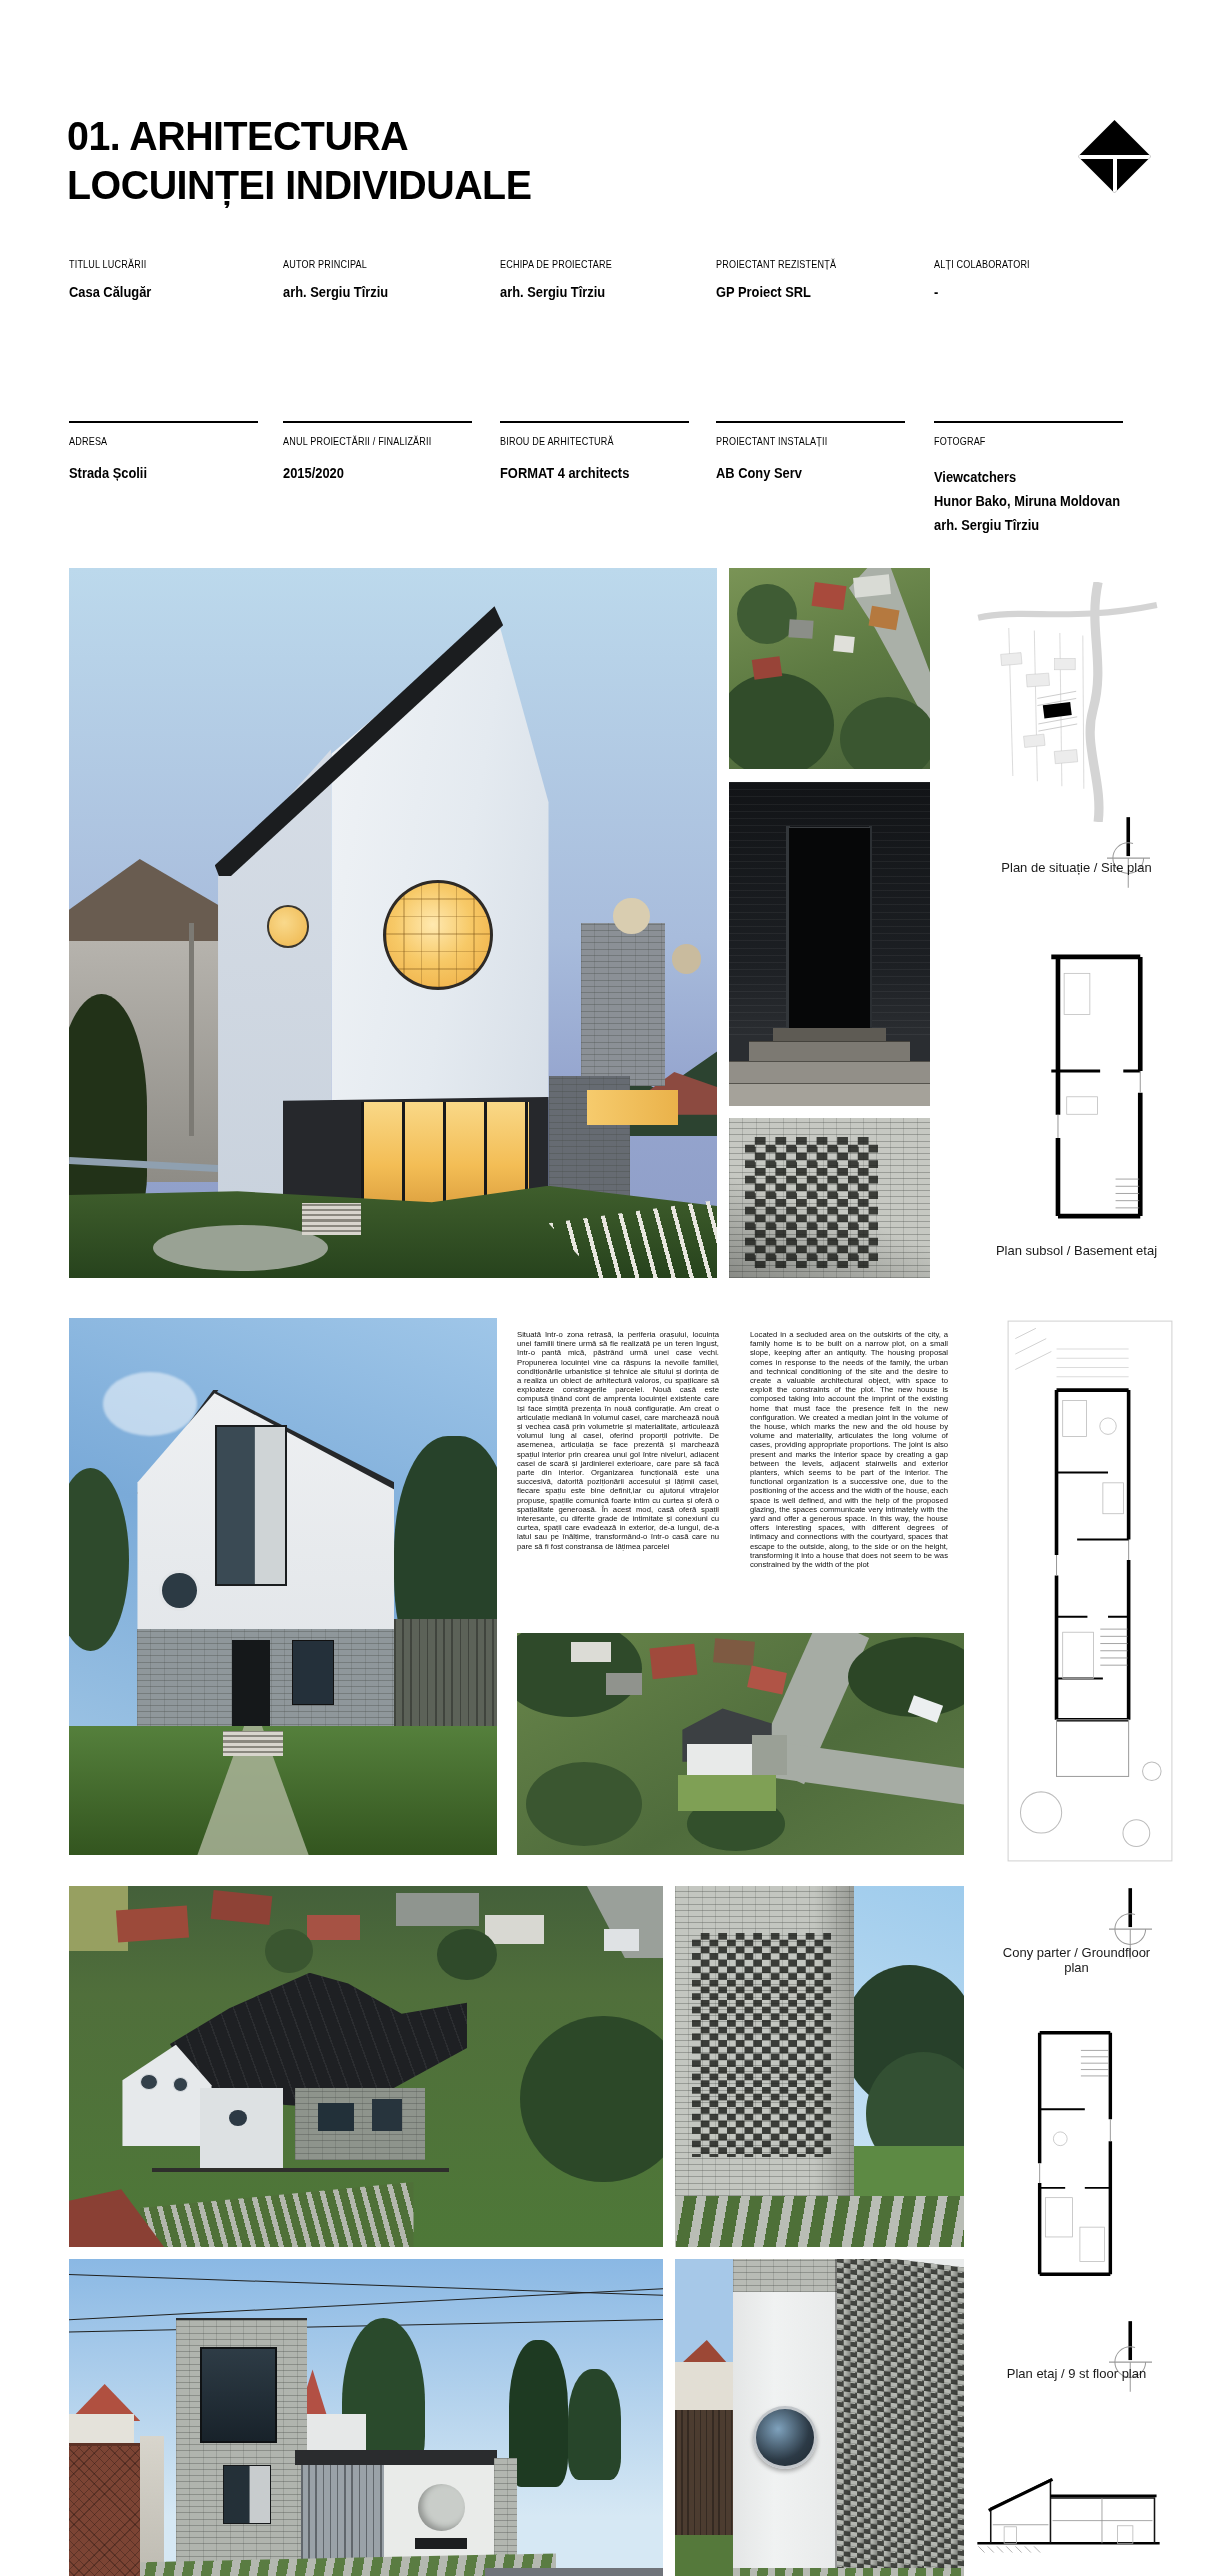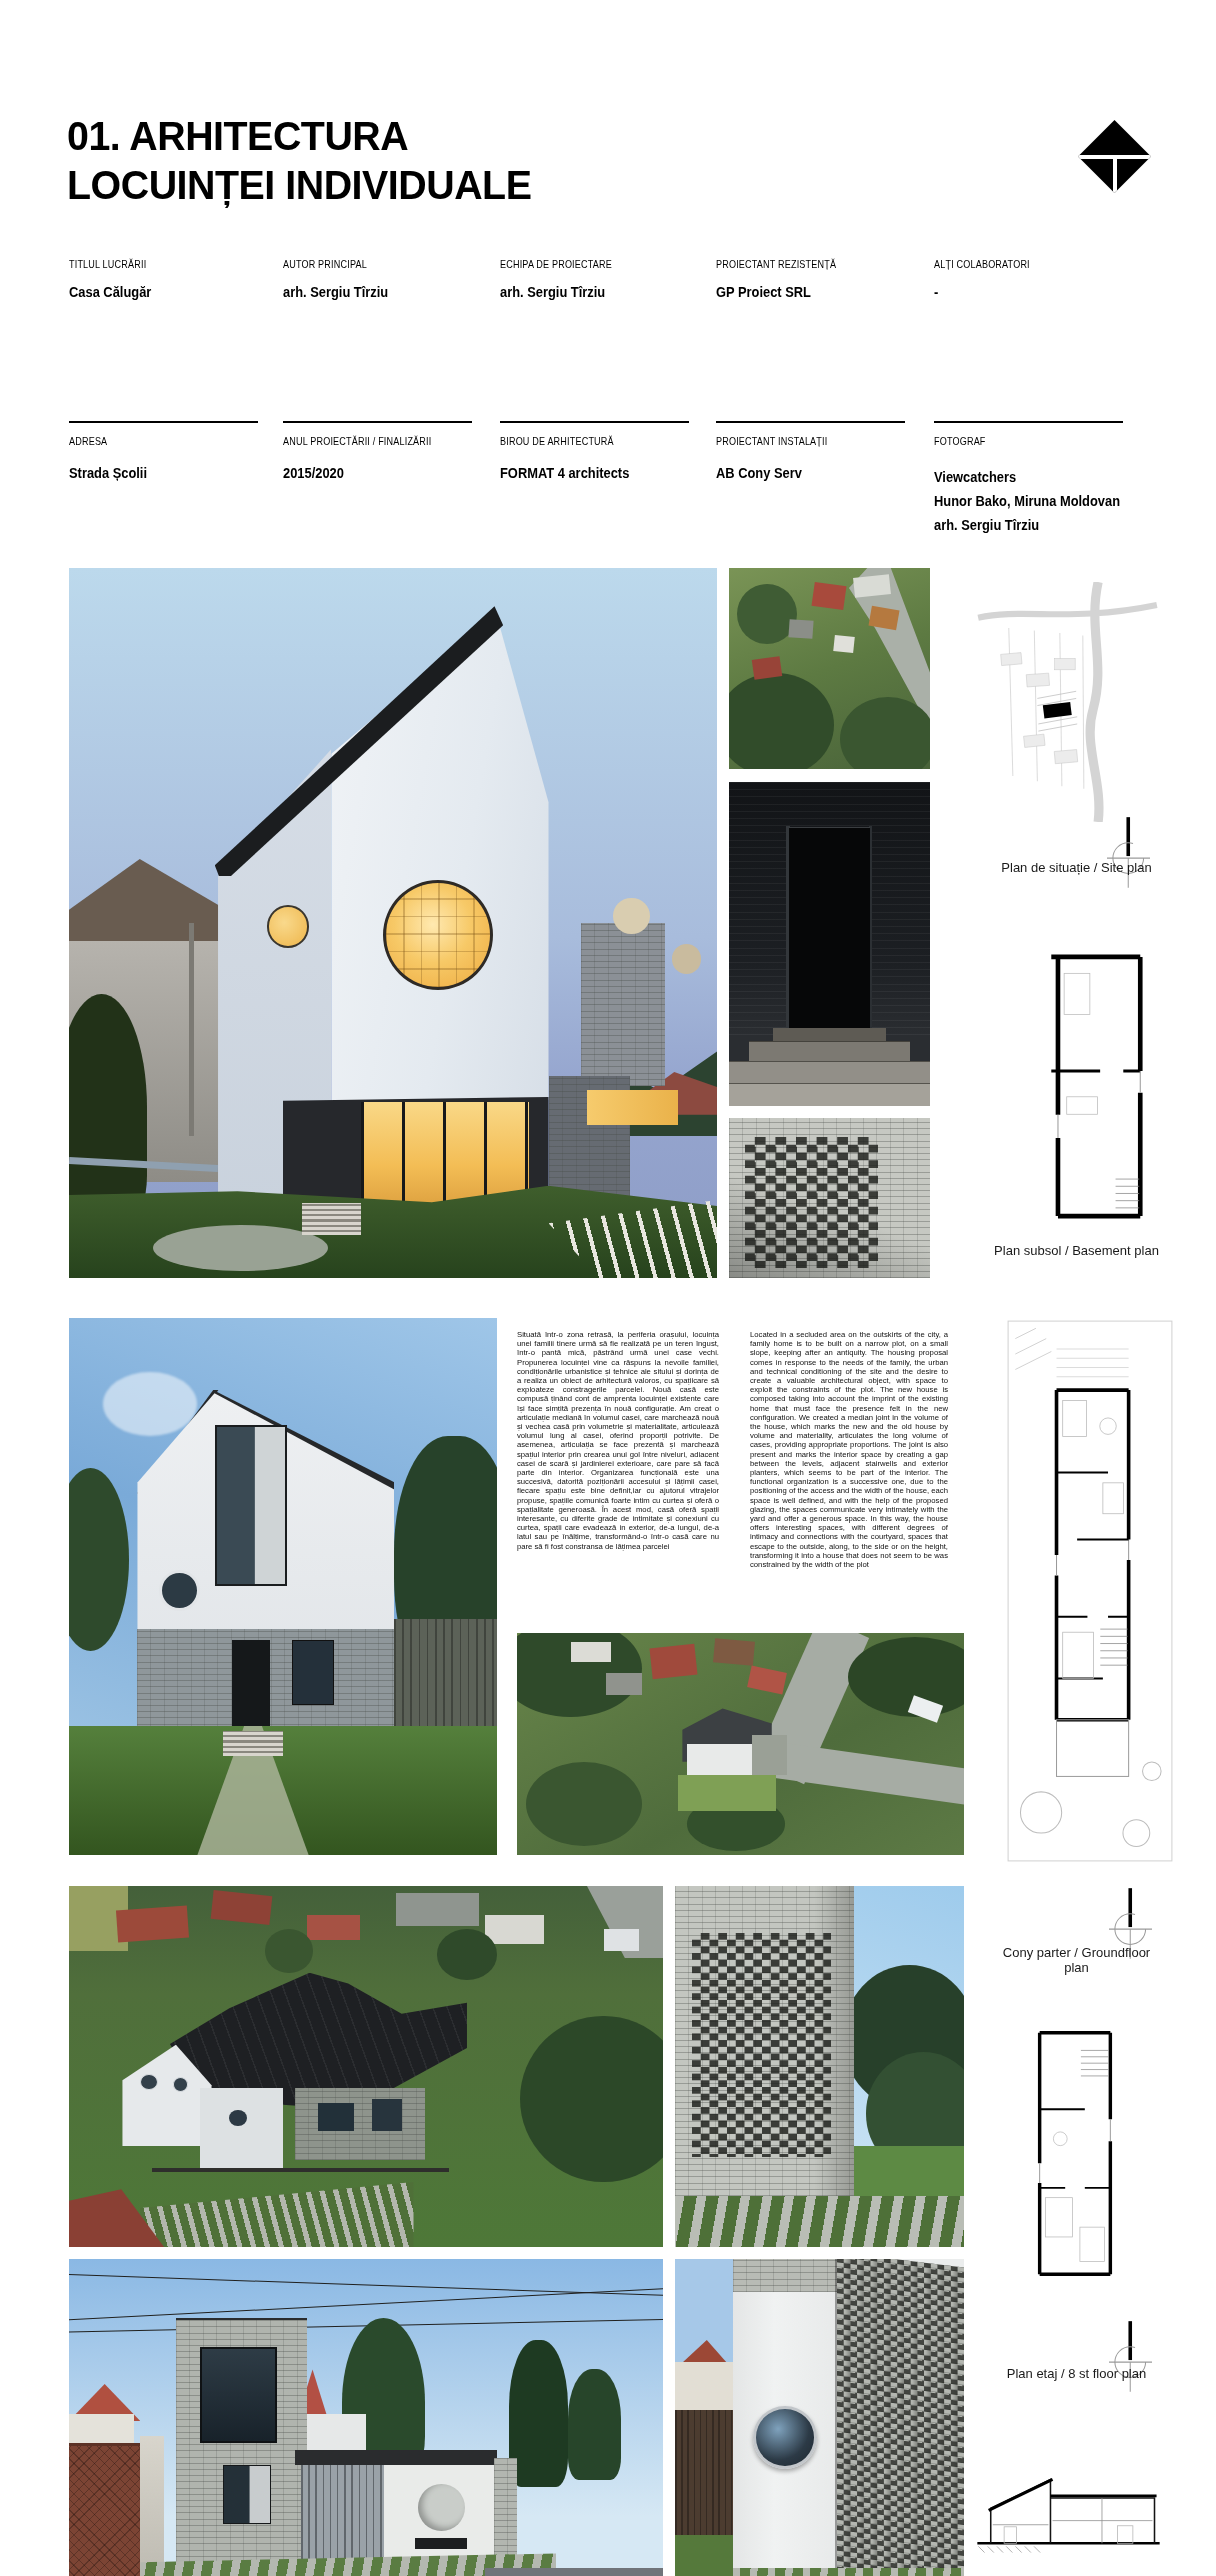--- a/index.html
+++ b/index.html
@@ -145,21 +145,21 @@
 
   <svg class="ly" style="left:1023px;top:942px;" width="144" height="289" viewBox="0 0 280 560">
     <path d="M55,28 H228 M228,28 V250 M228,292 V532 M228,532 H68 M68,532 V380 M68,335 V28" fill="none" stroke="#000" stroke-width="9"></path>
     <path d="M55,250 H150 M195,250 H228" fill="none" stroke="#000" stroke-width="6"></path>
     <line x1="228" y1="250" x2="228" y2="292" stroke="#9a9a9a" stroke-width="2"></line>
     <line x1="68" y1="335" x2="68" y2="380" stroke="#9a9a9a" stroke-width="2"></line>
     <path d="M180,460 h46 M180,474 h46 M180,488 h46 M180,502 h46 M180,516 h46" stroke="#8a8a8a" stroke-width="1.5"></path>
     <rect x="80" y="60" width="50" height="80" fill="none" stroke="#bdbdbd" stroke-width="1.5"></rect>
     <rect x="85" y="300" width="60" height="34" fill="none" stroke="#bdbdbd" stroke-width="1.5"></rect>
   </svg>
-  <div class="plan-label" style="top:1243px;">Plan subsol / Basement plan</div>
+  <div class="plan-label" style="top:1243px;">Plan subsol / Basement etaj</div>
 
   <div class="photo" style="left:69px;top:1318px;width:428px;height:537px;background:linear-gradient(200deg,#9fc6e8 0%,#7aaad8 45%,#a8cce8 100%);">
     <div class="ly" style="left:8%;top:10%;width:22%;height:12%;background:rgba(255,255,255,.5);border-radius:50%;filter:blur(1px);"></div>
     <div class="ly" style="left:-4%;top:28%;width:18%;height:34%;background:#2e4a2c;border-radius:50%;"></div>
     <div class="ly" style="left:76%;top:22%;width:28%;height:48%;background:#27422a;border-radius:45%;"></div>
     <div class="ly" style="left:16%;top:13.4%;width:60%;height:20%;background:#26282a;clip-path:polygon(0 96%,29.5% 0,31.5% 0,2% 104%);"></div>
     <div class="ly" style="left:16%;top:13.4%;width:60%;height:20%;background:#26282a;clip-path:polygon(29.5% 0,100% 86%,100% 94%,30.5% 7%);"></div>
     <div class="ly" style="left:16%;top:14%;width:60%;height:64%;background:linear-gradient(180deg,#eef0f2,#dfe3e7);clip-path:polygon(0 26%,30% 0,100% 28%,100% 100%,0 100%);"></div>
     <div class="ly" style="left:34%;top:20%;width:17%;height:30%;box-sizing:border-box;border:2.1px solid #1a1d1f;background:linear-gradient(90deg,#3a4a54 55%,#cfd4d6 56%);"></div>
     <div class="ly" style="left:21%;top:47%;width:9.5%;height:7.6%;border-radius:50%;box-sizing:border-box;border:3.1px solid #e2e5e8;background:#2c3a44;"></div>
@@ -264,21 +264,21 @@
     <rect x="50" y="360" width="55" height="80" fill="none" stroke="#b9b9b9" stroke-width="1.5"></rect>
     <rect x="120" y="420" width="50" height="70" fill="none" stroke="#b9b9b9" stroke-width="1.5"></rect>
     <circle cx="80" cy="240" r="14" fill="none" stroke="#b9b9b9" stroke-width="1.5"></circle>
   </svg>
   <svg class="ly" style="left:1109px;top:2321px;" width="43" height="72" viewBox="0 0 84 140">
     <rect x="38" y="0" width="7" height="76" fill="#000"></rect>
     <circle cx="41.5" cy="80" r="30" fill="none" stroke="#9a9a9a" stroke-width="2" stroke-dasharray="150 38"></circle>
     <line x1="0" y1="80" x2="84" y2="80" stroke="#9a9a9a" stroke-width="2"></line>
     <line x1="41.5" y1="80" x2="41.5" y2="138" stroke="#9a9a9a" stroke-width="2"></line>
   </svg>
-  <div class="plan-label" style="top:2366px;">Plan etaj / 8 st floor plan</div>
+  <div class="plan-label" style="top:2366px;">Plan etaj / 9 st floor plan</div>
 
   <div class="photo" style="left:69px;top:2259px;width:594px;height:368px;background:linear-gradient(180deg,#8ab8e4,#d6e8f4 70%);">
     <div class="ly" style="left:-5%;top:12%;width:115%;height:1px;background:#20201e;transform:rotate(-3deg);"></div>
     <div class="ly" style="left:-5%;top:7%;width:115%;height:1px;background:#20201e;transform:rotate(2deg);"></div>
     <div class="ly" style="left:-5%;top:18%;width:115%;height:1px;background:#20201e;transform:rotate(-1.2deg);"></div>
     <div class="ly" style="left:0;top:34%;width:12%;height:10%;background:#b05040;clip-path:polygon(0 100%,50% 0,100% 100%);"></div>
     <div class="ly" style="left:0;top:42%;width:11%;height:14%;background:#e4e2da;"></div>
     <div class="ly" style="left:36%;top:30%;width:10%;height:26%;background:#b25044;clip-path:polygon(0 100%,50% 0,100% 100%);"></div>
     <div class="ly" style="left:46%;top:16%;width:14%;height:46%;background:#2a4a2c;border-radius:50% 50% 30% 30%;"></div>
     <div class="ly" style="left:74%;top:22%;width:10%;height:40%;background:#1e3a22;border-radius:45% 45% 20% 20%;"></div>

